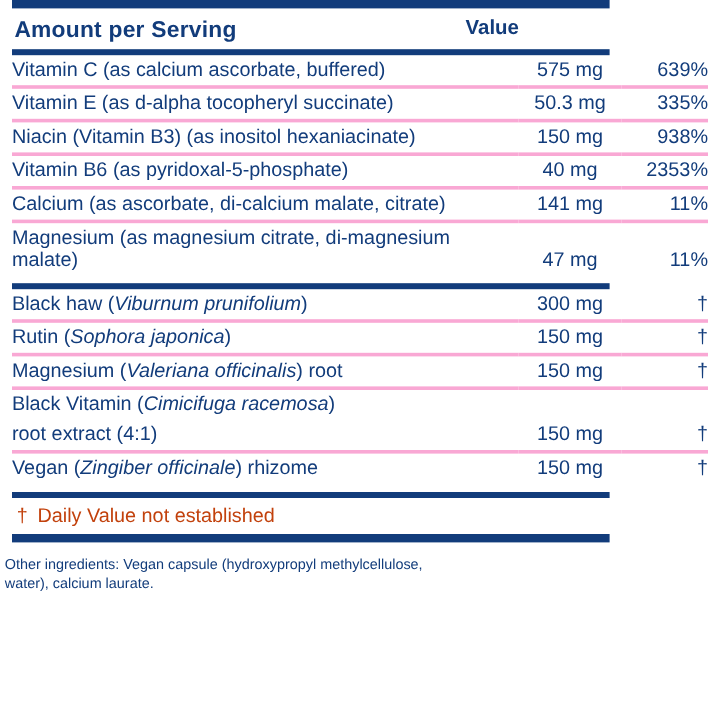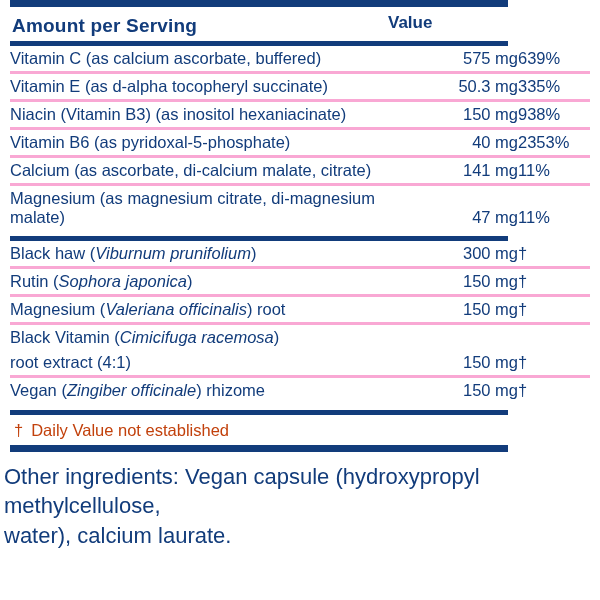--- a/index.html
+++ b/index.html
@@ -67,39 +67,40 @@
     padding: 3px 0 3px 0;
     vertical-align: bottom;
     line-height: 1.15;
   }
   table.nutr tr.ruled td {
     border-bottom: 3px solid #f9a8d4;
   }
   td.c-name { padding-left: 3px; }
   td.c-amt {
     width: 86px;
-    text-align: right;
+    text-align: center;
     white-space: nowrap;
   }
   td.c-dv {
     width: 72px;
+    text-align: right;
     padding-right: 4px;
     white-space: nowrap;
   }
   .ital { font-style: italic; text-align: right; }
   .indent2 { padding-left: 52px; }
   .footnote {
     font-size: 16.5px;
     color: #c2410c;
     margin: 0 10px;
     padding: 6px 0 5px 4px;
   }
   .footnote .dag { padding-right: 8px; }
   .other {
-    font-size: 22px;
+    font-size: 12px;
     color: #123c7b;
     margin: 0 4px;
     padding: 10px 0 0 0;
     line-height: 1.35;
     max-width: 580px;
   }
 </style>
 </head>
 <body>
 

